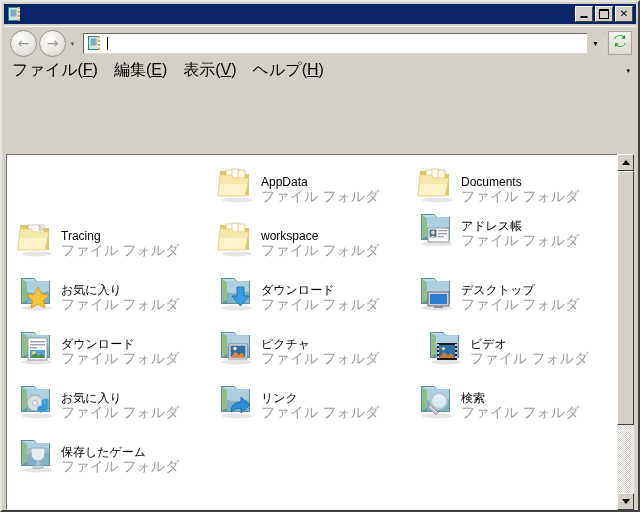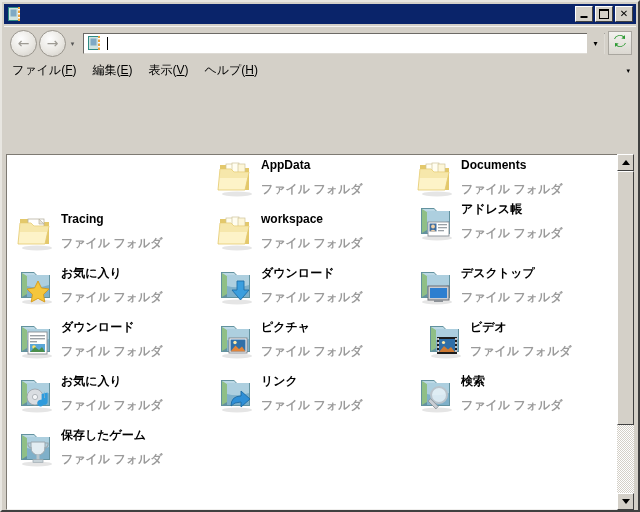--- a/index.html
+++ b/index.html
@@ -86,21 +86,21 @@
     background:linear-gradient(#f3f2ef,#dbd8d1);
     border:1px solid #a9a69f;
     display:flex;align-items:center;justify-content:center;
   }
   
   .menubar{
     position:absolute;left:2px;top:58px;width:632px;height:20px;
     background:#d4d0c8;display:flex;align-items:center;
   }
   .menu-item{
-    font-size:12px;color:#000;padding:2px 8px;white-space:nowrap;cursor:default;
+    font-size:16px;color:#000;padding:2px 8px;white-space:nowrap;cursor:default;
   }
   .menu-item u{text-decoration:underline;}
   .menu-overflow{
     margin-left:auto;margin-right:6px;font-size:7px;color:#000;line-height:1;
   }
   
   .toolstrip{
     position:absolute;left:2px;top:79px;width:632px;height:72px;
     background:#d4d0c8;
   }
@@ -110,29 +110,29 @@
     background:#fff;
     border-top:1px solid #7e7a73;
     border-left:1px solid #7e7a73;
     border-right:1px solid #efeeec;
     border-bottom:1px solid #efeeec;
     box-sizing:border-box;
     overflow:hidden;
   }
   .iconpane{position:absolute;left:0;top:0;width:610px;height:354px;}
   .file-item{
-    position:absolute;width:190px;height:48px;display:flex;align-items:flex-start;font-weight:bold;
+    position:absolute;width:190px;height:48px;display:flex;align-items:flex-end;
   }
   .fi-icon{width:40px;height:40px;flex:none;position:relative;margin-top:2px;}
   .fi-labels{margin-left:6px;margin-top:4px;overflow:hidden;}
   .fi-name{
     font-size:12px;color:#000;line-height:13px;white-space:nowrap;
   }
   .fi-type{
-    font-size:12px;color:#9a9a9a;line-height:13px;white-space:nowrap;margin-top:11px;
+    font-size:14px;color:#9a9a9a;line-height:13px;white-space:nowrap;margin-top:1px;
   }
   
   .vscroll{
     position:absolute;right:4px;top:152px;width:17px;height:356px;
     background:#d4d0c8;
     box-sizing:border-box;
   }
   .vs-track{
     position:absolute;left:0;top:17px;width:17px;height:322px;
     background-image:

